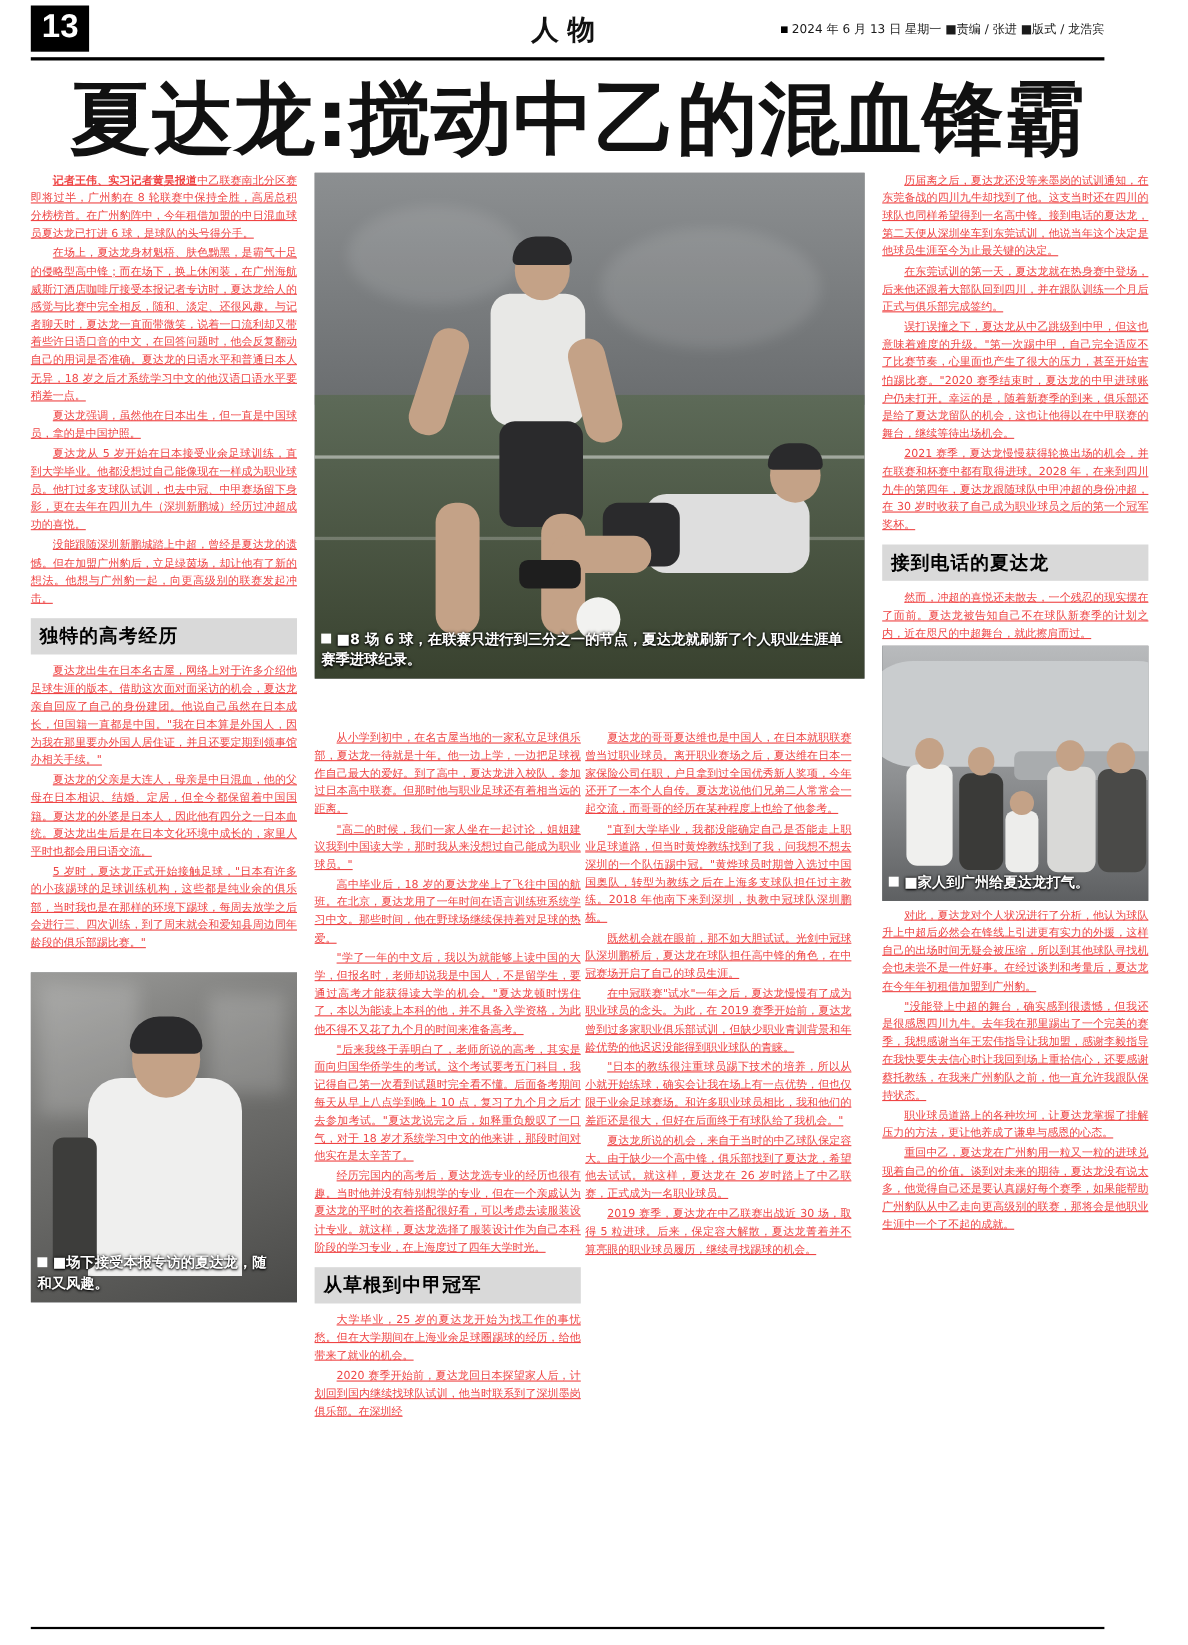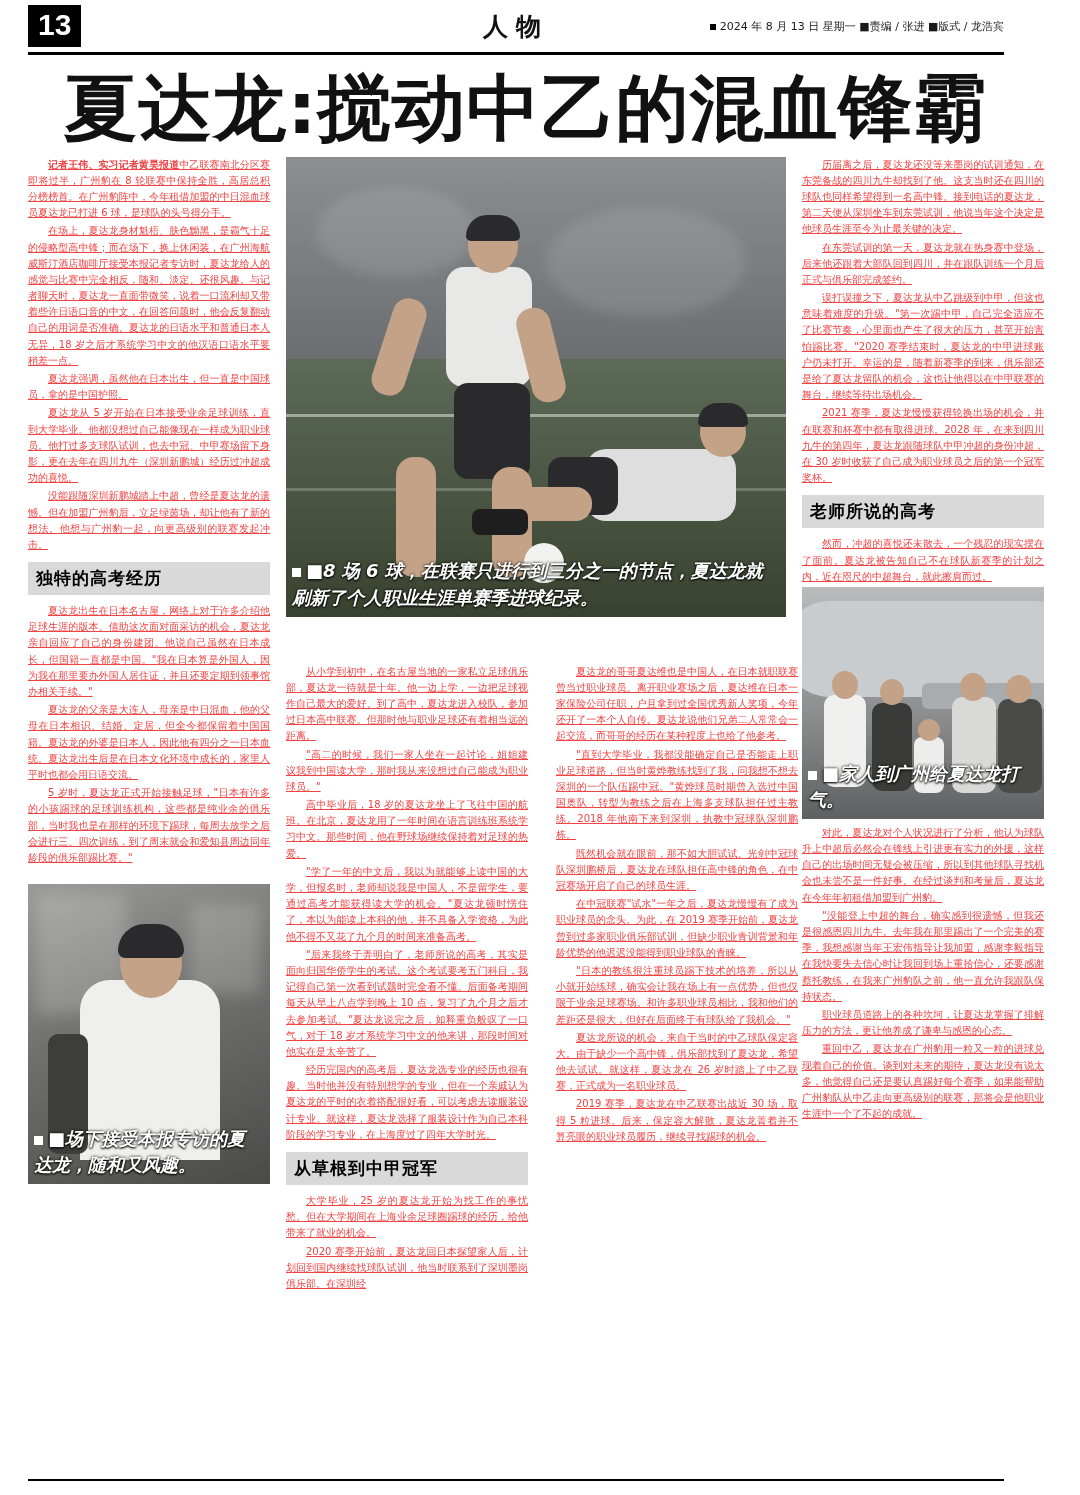--- a/index.html
+++ b/index.html
@@ -130,25 +130,24 @@
   .photo.portrait { height: 300px; margin-top: 18px; }
   .photo.family { height: 232px; }
 
   .caption {
     position: absolute;
     left: 6px;
     bottom: 6px;
     right: 20px;
     color: #fff;
     font-family: "DejaVu Sans", sans-serif;
-    font-size: 18px;
+    font-size: 13px;
     line-height: 1.45;
     font-weight: bold;
     text-shadow: 0 0 3px #000, 0 1px 2px #000;
-    font-style: italic;
   }
   .caption .mk {
     display: inline-block;
     width: 9px; height: 9px;
     background: #fff;
     margin-right: 5px;
   }
 
   
   .ph-sky {
@@ -199,21 +198,21 @@
 </style>
 </head>
 <body>
 
 <div class="page">
 
   <div class="masthead">
     <div class="page-number">13</div>
     <div class="section-name">人物</div>
     <div class="masthead-meta">
-      <span class="sq"></span><span>2024 年 8 月 13 日 星期一 ■责编 / 张进 ■版式 / 龙浩宾</span>
+      <span class="sq"></span><span>2024 年 6 月 13 日 星期一 ■责编 / 张进 ■版式 / 龙浩宾</span>
     </div>
   </div>
 
   <div class="headline">夏达龙:搅动中乙的混血锋霸</div>
 
   <div class="columns">
 
     <div class="col">
       <p class="tx">
         <span class="lead-by">记者王伟、实习记者黄昊报道</span><span>中乙联赛南北分区赛即将过半，广州豹在 8 轮联赛中保持全胜，高居总积分榜榜首。在广州豹阵中，今年租借加盟的中日混血球员夏达龙已打进 6 球，是球队的头号得分手。</span>
@@ -268,21 +267,21 @@
         <div class="fig skin" style="left:214px;top:330px;width:92px;height:34px;border-radius:16px;"></div>
         <div class="fig" style="left:186px;top:352px;width:56px;height:26px;border-radius:8px;background:#1e1e1e;"></div>
 
         <div class="fig" style="left:238px;top:386px;width:40px;height:40px;border-radius:50%;background:#f2f2f0;"></div>
 
         <div class="caption">
           <span class="mk"></span><span>■8 场 6 球，在联赛只进行到三分之一的节点，夏达龙就刷新了个人职业生涯单赛季进球纪录。</span>
         </div>
       </div>
 
-      <div style="display:flex;gap:28px;margin-top:47px;">
+      <div style="display:flex;gap:4px;margin-top:47px;">
         <div style="width:242px;flex:0 0 242px;">
           <p class="tx">从小学到初中，在名古屋当地的一家私立足球俱乐部，夏达龙一待就是十年。他一边上学，一边把足球视作自己最大的爱好。到了高中，夏达龙进入校队，参加过日本高中联赛。但那时他与职业足球还有着相当远的距离。</p>
           <p class="tx">"高二的时候，我们一家人坐在一起讨论，姐姐建议我到中国读大学，那时我从来没想过自己能成为职业球员。"</p>
           <p class="tx">高中毕业后，18 岁的夏达龙坐上了飞往中国的航班。在北京，夏达龙用了一年时间在语言训练班系统学习中文。那些时间，他在野球场继续保持着对足球的热爱。</p>
           <p class="tx">"学了一年的中文后，我以为就能够上读中国的大学，但报名时，老师却说我是中国人，不是留学生，要通过高考才能获得读大学的机会。"夏达龙顿时愣住了，本以为能读上本科的他，并不具备入学资格，为此他不得不又花了九个月的时间来准备高考。</p>
           <p class="tx">"后来我终于弄明白了，老师所说的高考，其实是面向归国华侨学生的考试。这个考试要考五门科目，我记得自己第一次看到试题时完全看不懂。后面备考期间每天从早上八点学到晚上 10 点，复习了九个月之后才去参加考试。"夏达龙说完之后，如释重负般叹了一口气，对于 18 岁才系统学习中文的他来讲，那段时间对他实在是太辛苦了。</p>
           <p class="tx">经历完国内的高考后，夏达龙选专业的经历也很有趣。当时他并没有特别想学的专业，但在一个亲戚认为夏达龙的平时的衣着搭配很好看，可以考虑去读服装设计专业。就这样，夏达龙选择了服装设计作为自己本科阶段的学习专业，在上海度过了四年大学时光。</p>
           <div class="subhead">从草根到中甲冠军</div>
           <p class="tx">大学毕业，25 岁的夏达龙开始为找工作的事忧愁。但在大学期间在上海业余足球圈踢球的经历，给他带来了就业的机会。</p>
           <p class="tx">2020 赛季开始前，夏达龙回日本探望家人后，计划回到国内继续找球队试训，他当时联系到了深圳墨岗俱乐部。在深圳经</p>
@@ -298,21 +297,21 @@
         </div>
       </div>
     </div>
 
     <div class="col">
       <p class="tx">历届离之后，夏达龙还没等来墨岗的试训通知，在东莞备战的四川九牛却找到了他。这支当时还在四川的球队也同样希望得到一名高中锋。接到电话的夏达龙，第二天便从深圳坐车到东莞试训，他说当年这个决定是他球员生涯至今为止最关键的决定。</p>
       <p class="tx">在东莞试训的第一天，夏达龙就在热身赛中登场，后来他还跟着大部队回到四川，并在跟队训练一个月后正式与俱乐部完成签约。</p>
       <p class="tx">误打误撞之下，夏达龙从中乙跳级到中甲，但这也意味着难度的升级。"第一次踢中甲，自己完全适应不了比赛节奏，心里面也产生了很大的压力，甚至开始害怕踢比赛。"2020 赛季结束时，夏达龙的中甲进球账户仍未打开。幸运的是，随着新赛季的到来，俱乐部还是给了夏达龙留队的机会，这也让他得以在中甲联赛的舞台，继续等待出场机会。</p>
       <p class="tx">2021 赛季，夏达龙慢慢获得轮换出场的机会，并在联赛和杯赛中都有取得进球。2028 年，在来到四川九牛的第四年，夏达龙跟随球队中甲冲超的身份冲超，在 30 岁时收获了自己成为职业球员之后的第一个冠军奖杯。</p>
 
-      <div class="subhead">老师所说的高考</div>
+      <div class="subhead">接到电话的夏达龙</div>
 
       <p class="tx">然而，冲超的喜悦还未散去，一个残忍的现实摆在了面前。夏达龙被告知自己不在球队新赛季的计划之内，近在咫尺的中超舞台，就此擦肩而过。</p>
 
       <div class="photo family">
         <div class="airport"></div>
         <div class="plane" style="left:-20px;top:14px;width:300px;height:96px;border-radius:50px;"></div>
         <div class="plane" style="left:120px;top:96px;width:160px;height:26px;border-radius:6px;background:#a9acae;"></div>
 
         <div class="fig" style="left:22px;top:108px;width:42px;height:92px;border-radius:10px;background:#f0f0ee;"></div>
         <div class="fig skin" style="left:30px;top:84px;width:26px;height:28px;"></div>

